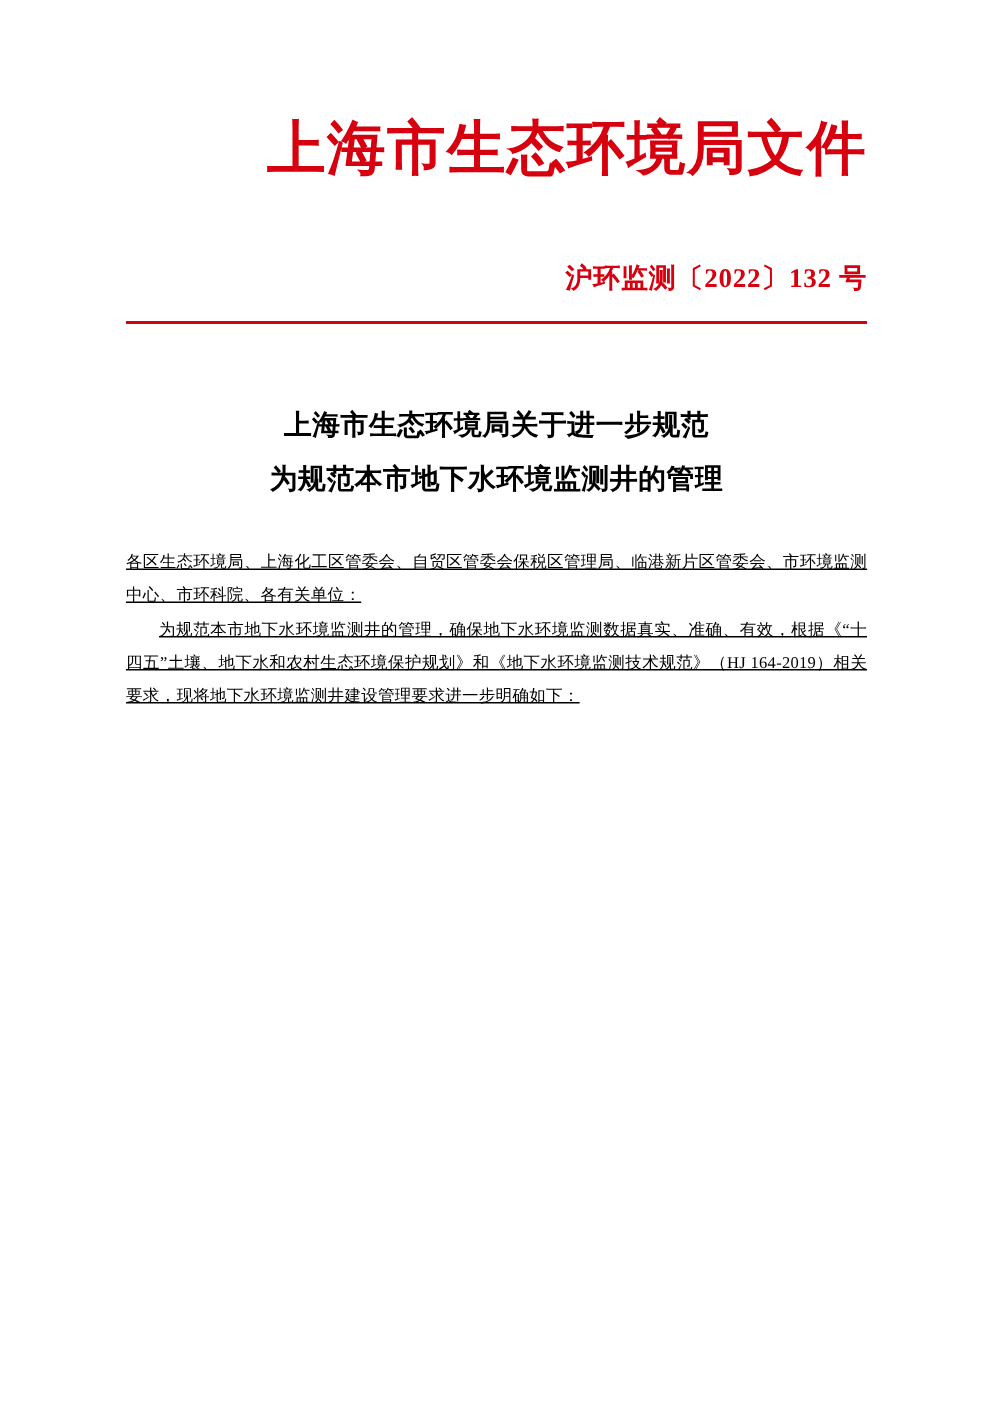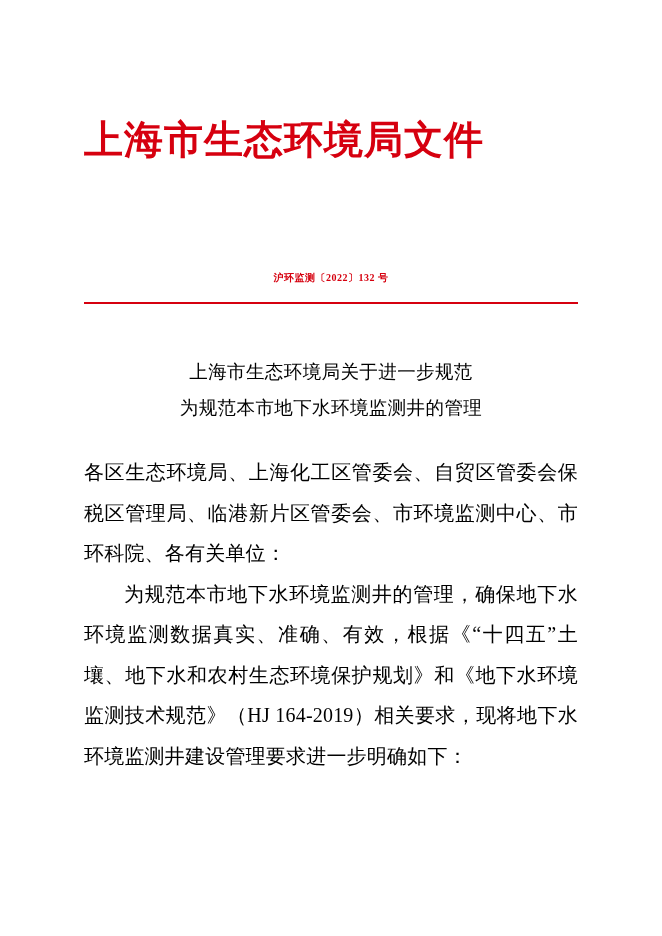--- a/index.html
+++ b/index.html
@@ -16,62 +16,63 @@
     overflow: hidden;
   }
   .page {
     width: 662px;
     height: 936px;
     box-sizing: border-box;
     padding: 0 84px;
     position: relative;
   }
   .doc-title {
-    margin-top: 116px;
-    text-align: left;
+    margin-top: 76px;
+    text-align: right;
     color: #d6000f;
     font-family: "DejaVu Serif", "Liberation Serif", serif;
     font-weight: bold;
     font-size: 39px;
     letter-spacing: 1px;
     line-height: 1.2;
     white-space: nowrap;
   }
   .doc-number {
-    margin-top: 108px;
-    text-align: center;
+    margin-top: 50px;
+    text-align: right;
     color: #d6000f;
-    font-size: 10px;
+    font-size: 18px;
     font-weight: bold;
     letter-spacing: 0.5px;
   }
   .red-rule {
     margin-top: 17px;
     height: 2px;
     background: #d6000f;
     width: 100%;
   }
   .subject {
     margin-top: 50px;
     text-align: center;
-    font-weight: normal;
+    font-weight: bold;
     font-size: 18.5px;
     line-height: 1.95;
     letter-spacing: 0.4px;
   }
   .subject div {
     white-space: nowrap;
   }
   .body-block {
     margin-top: 26px;
-    font-size: 20px;
+    font-size: 11px;
     line-height: 2.03;
     text-align: justify;
     text-justify: inter-ideograph;
     letter-spacing: 0.2px;
+    text-decoration: underline;
   }
   .body-block p {
     margin: 0;
   }
   .indent {
     text-indent: 2em;
   }
 </style>
 </head>
 <body>

